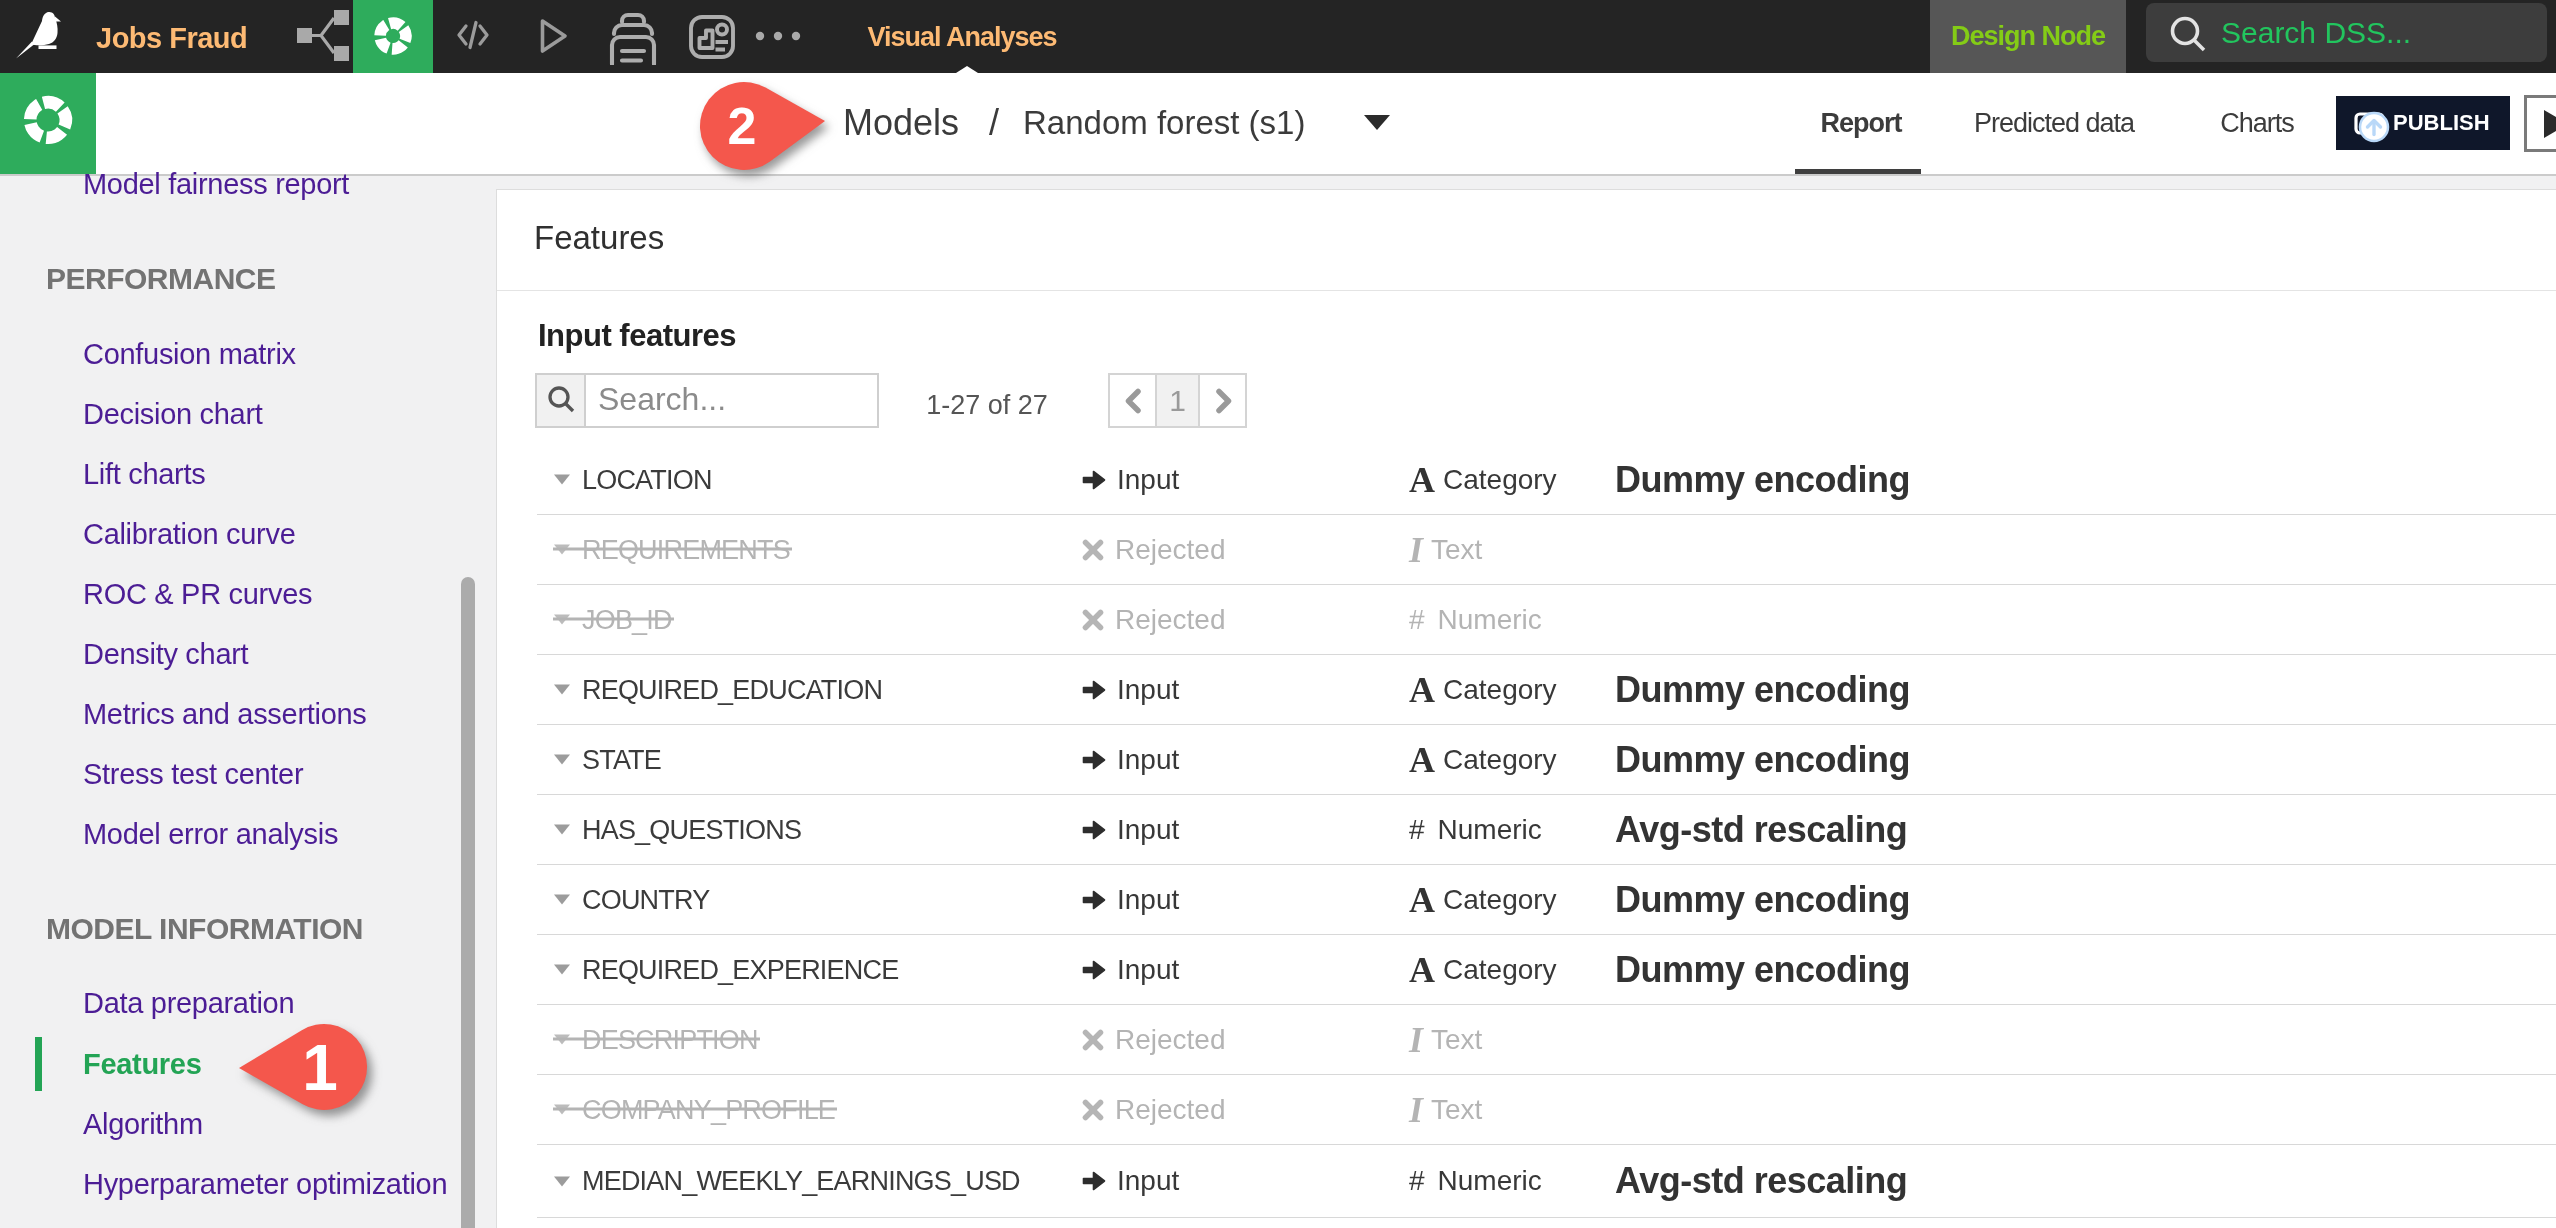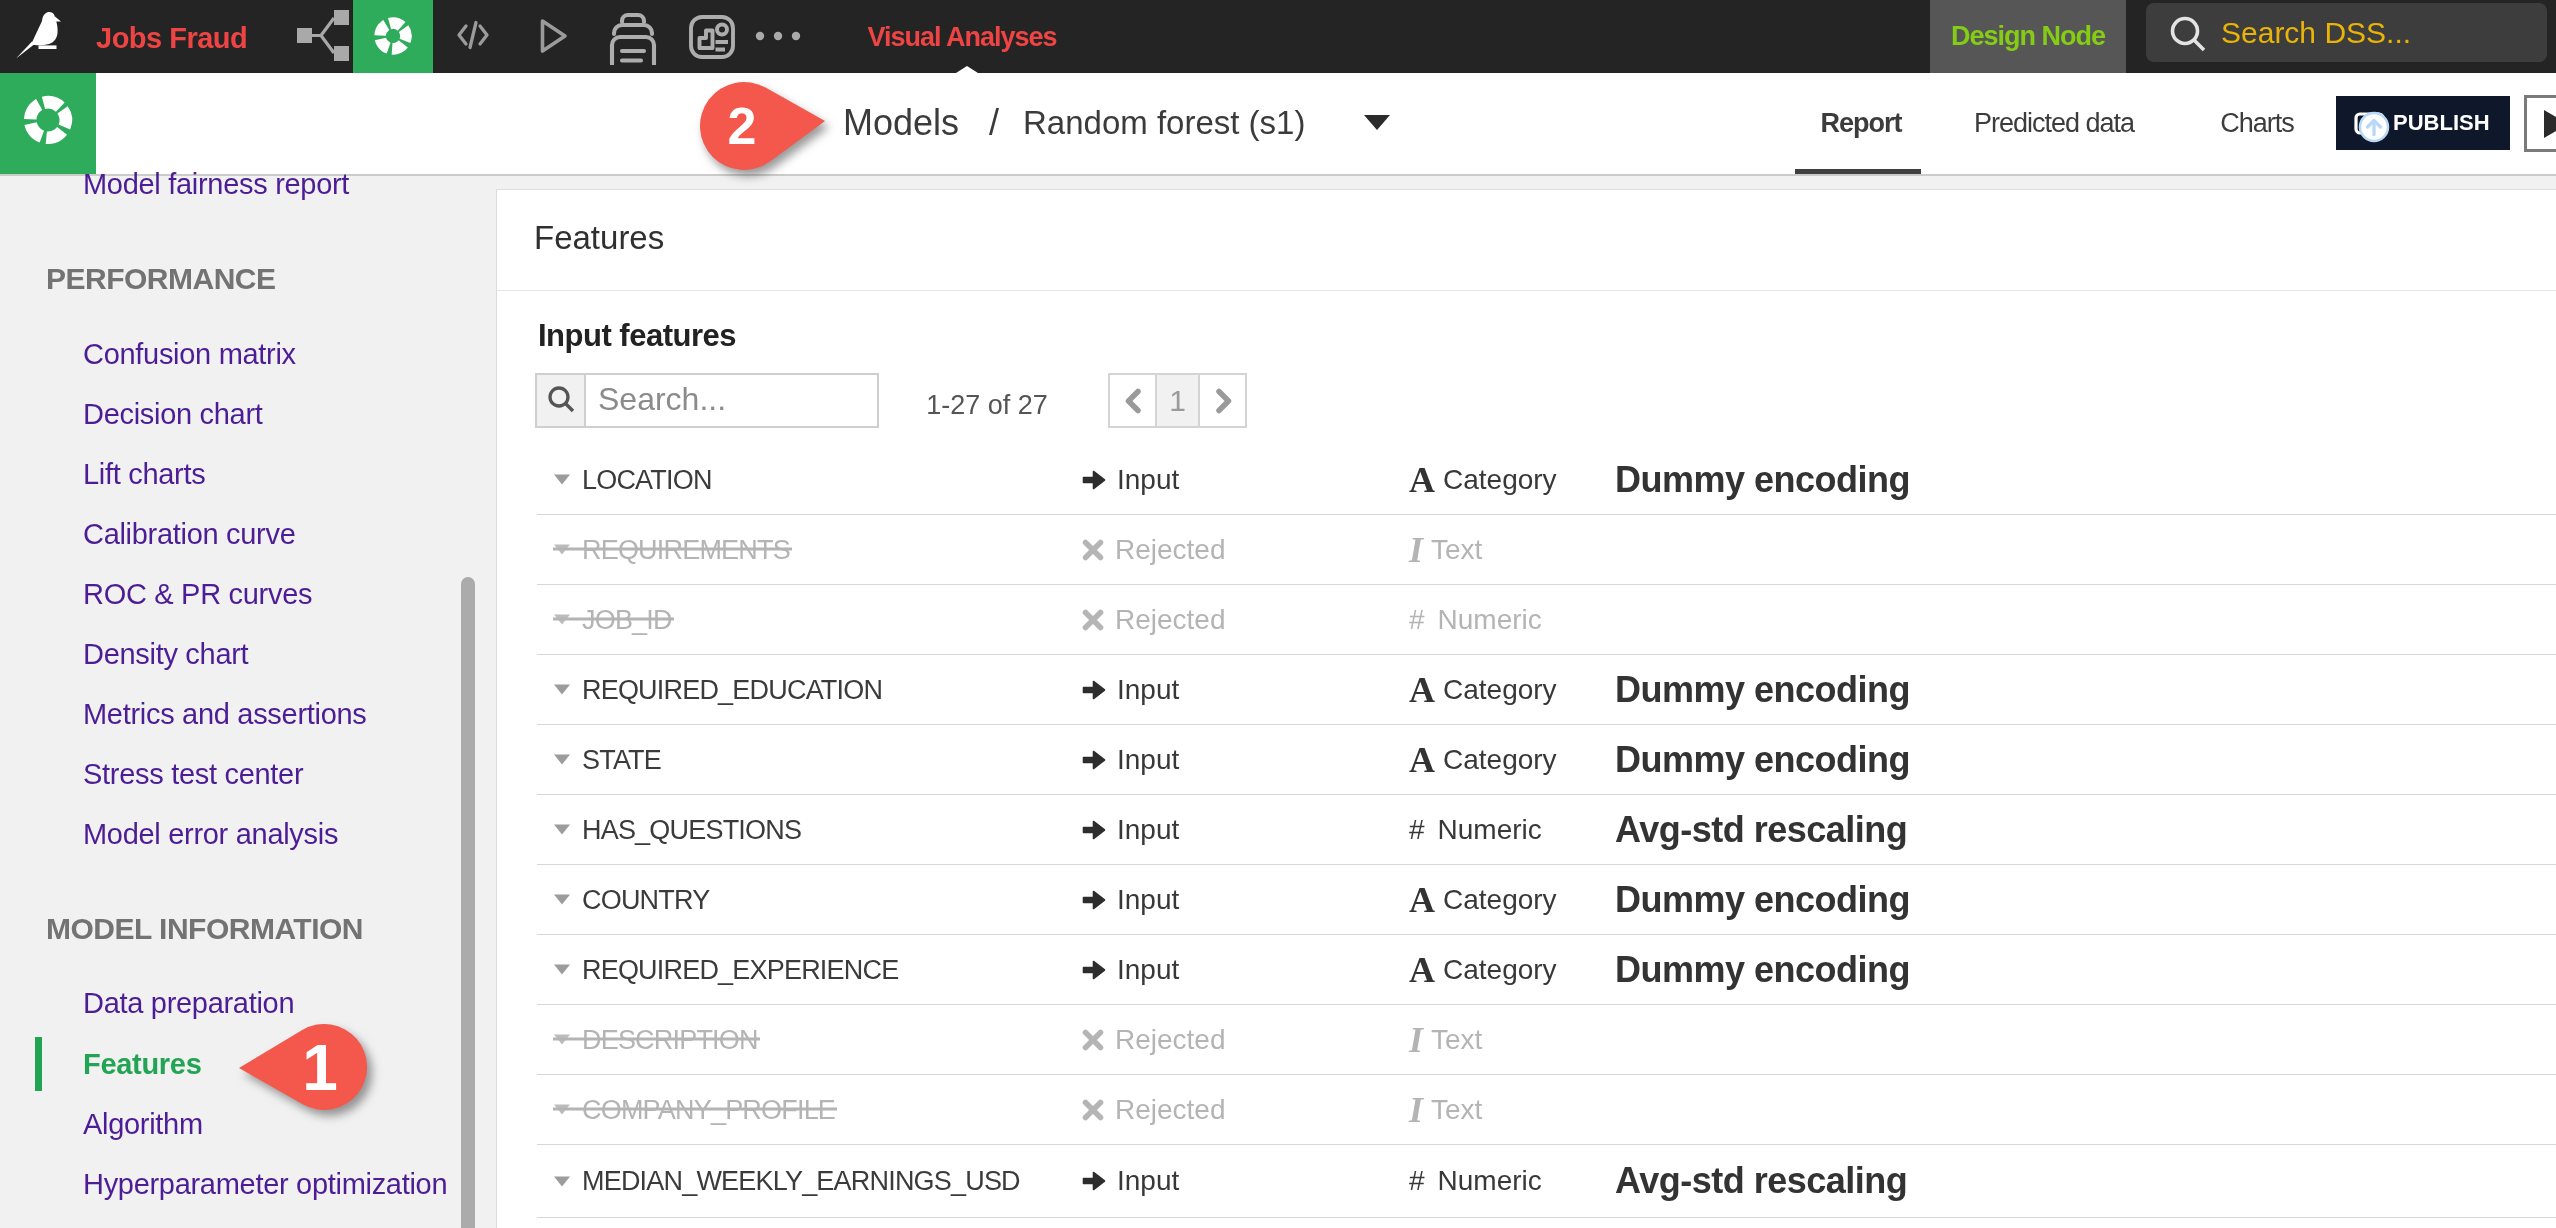--- a/index.html
+++ b/index.html
@@ -4,26 +4,26 @@
 <style>
   * { margin:0; padding:0; box-sizing:border-box; }
   html,body { width:2556px; height:1228px; overflow:hidden; background:#f1f1f2;
     font-family:"Liberation Sans", sans-serif; }
   .abs { position:absolute; }
   .vc { transform:translateY(-50%); white-space:nowrap; }
   .hc { transform:translate(-50%,-50%); white-space:nowrap; }
 
   
   #navbar { position:absolute; left:0; top:0; width:2556px; height:73px; background:#242424; }
-  #navbar .ttl { color:#ef4444; font-size:29px; font-weight:600; letter-spacing:-0.5px; }
+  #navbar .ttl { color:#fdba74; font-size:29px; font-weight:600; letter-spacing:-0.5px; }
   #greenblock { position:absolute; left:353px; top:0; width:80px; height:73px; background:#2eac5c; }
   #designnode { position:absolute; left:1930px; top:0; width:196px; height:73px; background:#565656;
      color:#84cc16; font-size:27px; letter-spacing:-1px; font-weight:600; text-align:center; line-height:73px; }
   #searchdss { position:absolute; left:2146px; top:3px; width:401px; height:59px; background:#3d3d3d; border-radius:8px; }
-  #searchdss span { position:absolute; left:75px; top:50%; transform:translateY(-50%); color:#eab308; font-size:30px; }
+  #searchdss span { position:absolute; left:75px; top:50%; transform:translateY(-50%); color:#22c55e; font-size:30px; }
   #notch { position:absolute; left:956px; top:66px; width:0; height:0;
      border-left:11px solid transparent; border-right:11px solid transparent; border-bottom:7px solid #fff; }
 
   
   #header2 { position:absolute; left:0; top:73px; width:2556px; height:103px; background:#fff;
      border-bottom:2px solid #cbcbcb; }
   #greensq { position:absolute; left:0; top:0; width:96px; height:101px; background:#2eac5c; }
   .bc { position:absolute; top:50px; font-size:36px; color:#3b3b3b; }
   .tab { position:absolute; top:50px; font-size:27px; letter-spacing:-1px; color:#3c3c3c; }
   #tabline { position:absolute; left:1795px; top:96px; width:126px; height:5px; background:#3f3f3f; }

